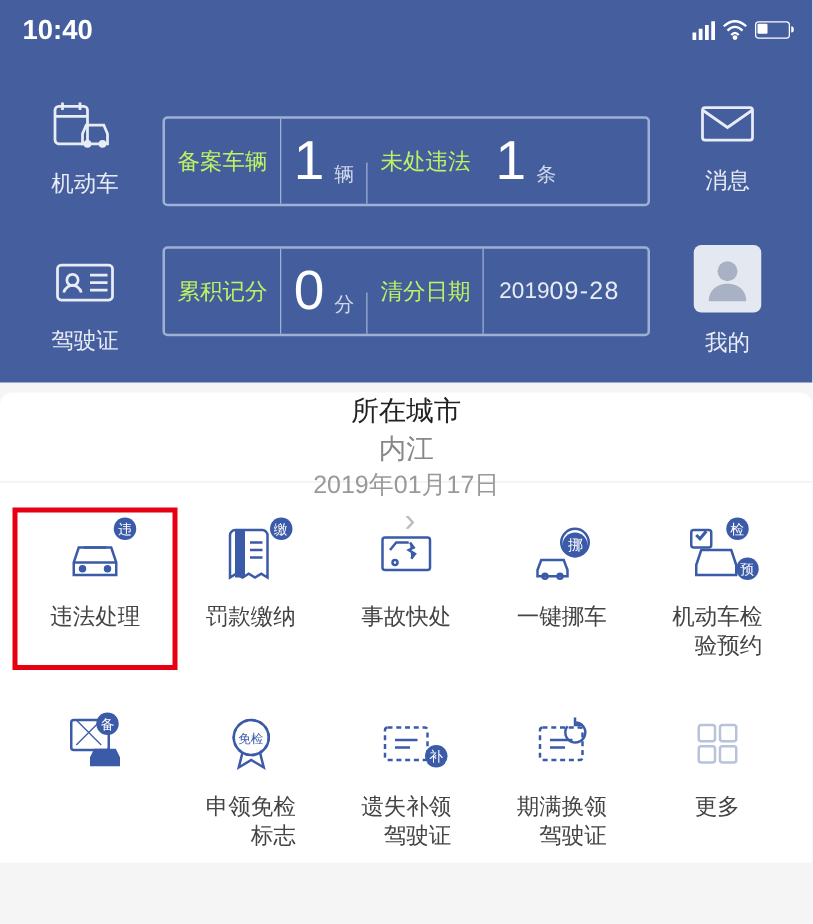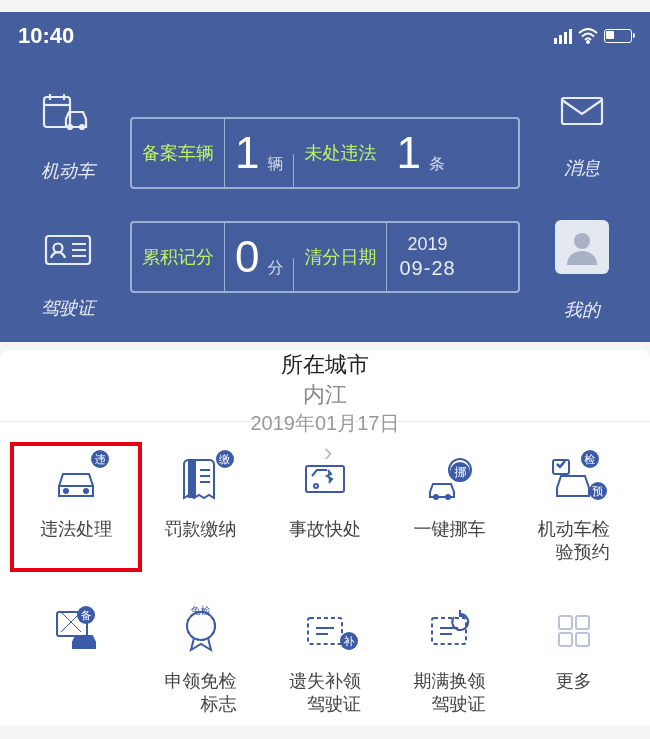--- a/index.html
+++ b/index.html
@@ -1,39 +1,39 @@
 <!DOCTYPE html>
 <html><head>
 <meta charset="utf-8">
 <style>
   *{box-sizing:border-box;margin:0;padding:0;font-family:-apple-system,"PingFang SC",sans-serif;}
   body{width:650px;height:739px;background:#f5f5f5;overflow:hidden;}
-  .top{background:#455f9e;color:#fff;padding:0 18px;margin-top:12px;}
+  .top{background:#455f9e;color:#fff;padding:0 18px;}
   .status{display:flex;justify-content:space-between;align-items:center;height:48px;font-size:22px;font-weight:600;}
   .status-right{display:flex;align-items:center;gap:6px;}
   .sig{display:flex;align-items:flex-end;gap:2px;height:16px;}
   .sig span{width:3px;background:#fff;}
   .sig span:nth-child(1){height:6px;}.sig span:nth-child(2){height:9px;}.sig span:nth-child(3){height:12px;}.sig span:nth-child(4){height:15px;}
   .wifi{width:20px;height:16px;position:relative;}
   .wifi svg{display:block;}
   .batt{width:28px;height:14px;border:1.5px solid #fff;border-radius:3px;position:relative;}
   .batt::after{content:"";position:absolute;right:-4px;top:3px;width:2px;height:5px;background:#fff;border-radius:0 2px 2px 0;}
   .batt i{position:absolute;left:1px;top:1px;height:8px;width:8px;background:#fff;border-radius:1px;}
   .dash{display:flex;padding:28px 0 20px;}
   .col-l,.col-r{width:100px;display:flex;flex-direction:column;align-items:center;justify-content:space-around;gap:40px;}
   .col-m{flex:1;display:flex;flex-direction:column;gap:32px;justify-content:center;padding:0 12px;}
-  .nav-item{display:flex;flex-direction:column;align-items:center;gap:24px;color:#e8ecf5;font-size:18px;font-style:italic;}
+  .nav-item{display:flex;flex-direction:column;align-items:center;gap:12px;color:#e8ecf5;font-size:18px;}
   .icon-box{width:56px;height:44px;display:flex;align-items:center;justify-content:center;}
   .card{border:2px solid #9fb0d5;border-radius:4px;display:flex;align-items:stretch;height:72px;background:#445e9d;}
   .card>div{display:flex;align-items:center;justify-content:center;}
   .stack{flex-direction:row;font-size:18px;line-height:1.15;padding:0 10px;border-right:1.5px solid #9fb0d5;color:#bef264;}
   .stack.no-b{border-right:none;}
   .big{font-size:44px;font-weight:300;padding:0 8px 0 10px;color:#fff;font-family:Arial,sans-serif;}
   .unit{font-size:16px;align-self:flex-end;padding:0 10px 12px 0;color:#cfd8ea;border-right:1.5px solid #9fb0d5;}
-  .date-stack{flex-direction:column;font-size:18px;line-height:1.2;padding:0 12px;color:#e8ecf5;}
+  .date-stack{flex-direction:row;font-size:18px;line-height:1.2;padding:0 12px;color:#e8ecf5;}
   .date-stack span:last-child{font-size:20px;letter-spacing:1px;}
   .avatar{width:54px;height:54px;background:#e4e8f0;border-radius:6px;display:flex;align-items:center;justify-content:center;}
   .avatar svg{width:40px;height:40px;}
   .white{background:#fff;margin-top:8px;border-radius:10px 10px 0 0;}
   .city-row{display:flex;align-items:center;height:72px;padding:0 20px;font-size:22px;color:#333;border-bottom:1px solid #eee;flex-direction:column;}
   .city-label{color:#222;}
   .target{width:20px;height:20px;margin:0 8px 0 14px;opacity:.5;}
   .city-name{color:#888;flex:1;font-family:Liberation Serif, serif;}
   .date-txt{color:#999;font-size:20px;}
   .chev{color:#bbb;font-size:26px;margin-left:6px;}
@@ -241,21 +241,21 @@
         <div class="badge" style="top:2px;right:8px;">备</div>
       </div>
     </div>
     <div class="svc">
       <div class="svc-icon">
         <svg viewBox="0 0 54 54" fill="none" stroke="#3b5ba8" stroke-width="2">
             <circle cx="27" cy="22" r="14"></circle>
             <circle cx="27" cy="22" r="14" stroke-dasharray="3 3"></circle>
             <path d="M20 34l-3 12 10-6 10 6-3-12"></path>
           </svg>
-        <text style="position:absolute;font-size:10px;color:#3b5ba8;top:0;">免检</text>
+        <text style="position:absolute;font-size:10px;color:#3b5ba8;top:16px;">免检</text>
       </div>
       <div class="svc-label" style="white-space:pre-line">申领免检
 标志</div>
     </div>
     <div class="svc">
       <div class="svc-icon">
         <svg viewBox="0 0 54 54" fill="none" stroke="#3b5ba8" stroke-width="2">
             <rect x="10" y="14" width="34" height="26" rx="2" stroke-dasharray="4 3"></rect>
             <path d="M18 24h18M18 30h12"></path>
           </svg>

